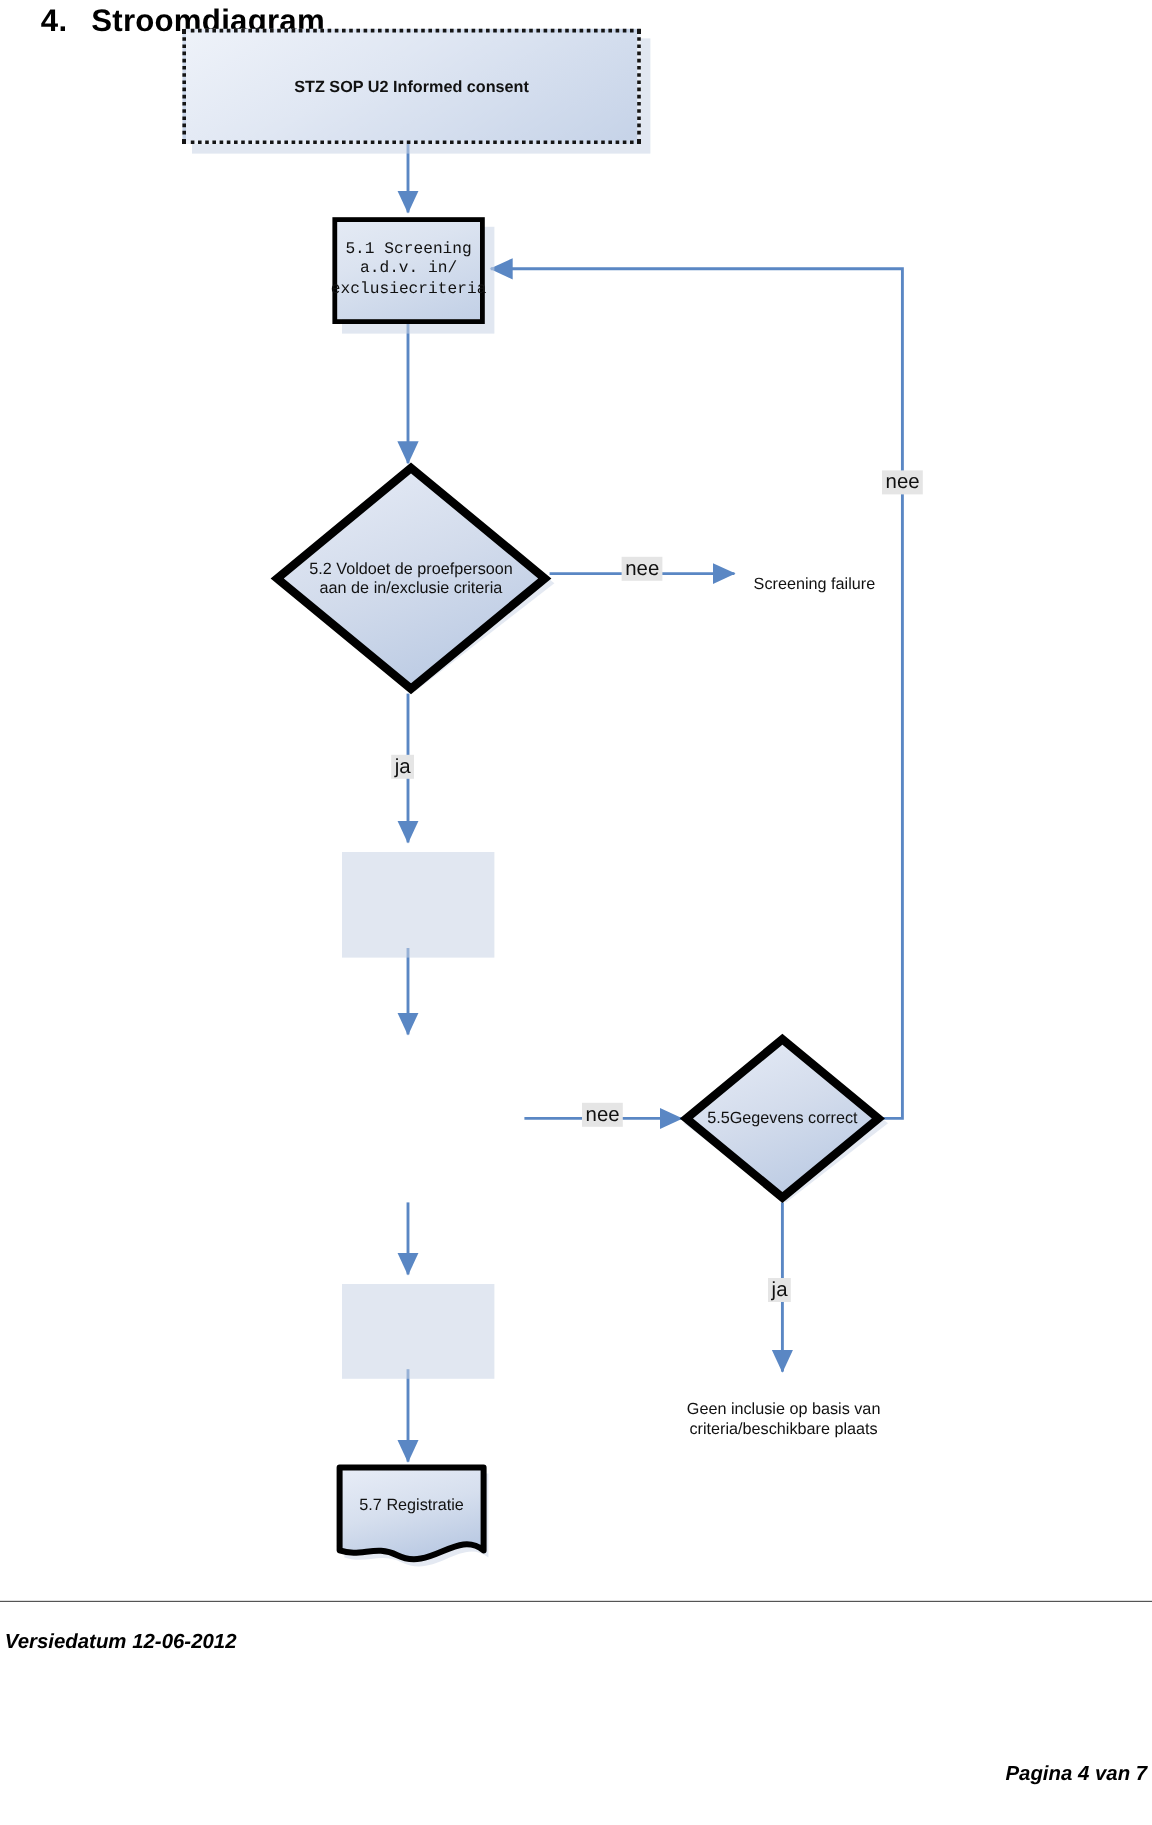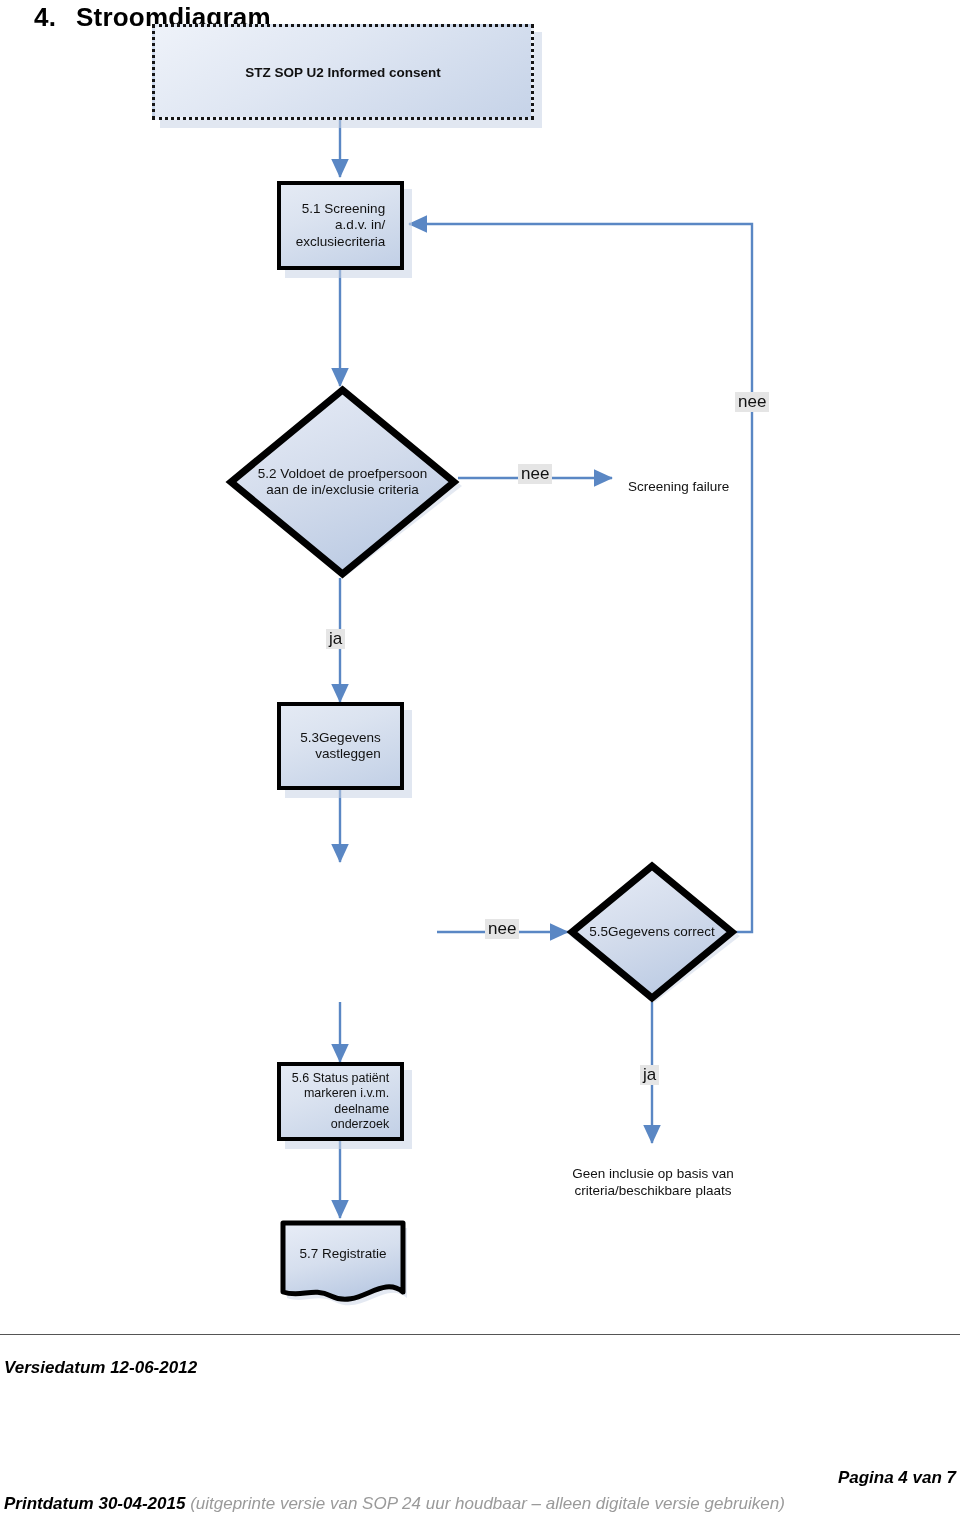--- a/index.html
+++ b/index.html
@@ -57,25 +57,26 @@
     filter: blur(0.4px);
   }
 
   
   .proc {
     border: 4px solid #000000;
     background: linear-gradient(160deg, #e4eaf4 0%, #dbe3f0 35%, #c2d0e6 100%);
     display: flex;
     align-items: center;
     justify-content: center;
-    text-align: right;
+    text-align: center;
     font-size: 13.5px;
     line-height: 1.22;
     color: #111111;
     padding: 2px 4px;
+    font-family: Liberation Mono, monospace;
   }
 
   
   .dotted-box {
     background: linear-gradient(150deg, #eef2f9 0%, #e0e7f3 40%, #c6d3e8 100%);
     border: 3px dotted #151515;
     display: flex;
     align-items: center;
     justify-content: center;
     text-align: center;
@@ -242,46 +243,36 @@
     </svg>
     <div class="diamond-label" style="white-space:pre-line;text-align:center;">5.2 Voldoet de proefpersoon
 aan de in/exclusie criteria</div>
   </div>
 
   <div class="free-text" style="left:628px; top:462px; width:190px; text-align:left;">
     <span>Screening failure</span>
   </div>
 
   <div class="shadow" style="left:285px; top:710px; width:127px; height:88px;"></div>
-  <div class="node proc" style="left:277px; top:702px; width:127px; height:88px;">
-    <span style="white-space:pre-line;">5.3Gegevens
-vastleggen</span>
-  </div>
 
 
   <div class="diamond-wrap" style="left:568px; top:862px; width:168px; height:140px;">
     <svg width="168" height="140" viewBox="0 0 168 140" xmlns="http://www.w3.org/2000/svg">
       <polygon points="87,8 172,74 87,140 2,74" fill="#c9d4e6" opacity="0.5"></polygon>
       <linearGradient id="g55" x1="0" y1="0" x2="0.5" y2="1">
         <stop offset="0%" stop-color="#e8edf7"></stop>
         <stop offset="55%" stop-color="#d3dcec"></stop>
         <stop offset="100%" stop-color="#bdccE4"></stop>
       </linearGradient>
       <polygon points="84,4 164,70 84,136 4,70" fill="url(#g55)" stroke="#000000" stroke-width="7"></polygon>
     </svg>
     <div class="diamond-label" style="padding:0 6px;">5.5Gegevens correct</div>
   </div>
 
   <div class="shadow" style="left:285px; top:1070px; width:127px; height:79px;"></div>
-  <div class="node proc" style="left:277px; top:1062px; width:127px; height:79px; font-size:12.5px;">
-    <span style="white-space:pre-line;">5.6 Status patiënt
-markeren i.v.m.
-deelname
-onderzoek</span>
-  </div>
 
   <div class="free-text" style="left:538px; top:1149px; width:230px;">
     <span style="white-space:pre-line;">Geen inclusie op basis van
 criteria/beschikbare plaats</span>
   </div>
 
   <div class="docshape" style="left:277px; top:1218px; width:132px; height:88px;">
     <svg width="132" height="88" viewBox="0 0 132 88" xmlns="http://www.w3.org/2000/svg">
       <path d="M10,10 L130,10 L130,80 C108,62 86,98 58,84 C40,75 28,86 10,80 Z" fill="#c9d4e6" opacity="0.5"></path>
       <linearGradient id="g57" x1="0" y1="0" x2="0.4" y2="1">
@@ -296,18 +287,14 @@
 
   <div class="edge-label" style="left:518px; top:464px;">nee</div>
   <div class="edge-label" style="left:326px; top:629px;">ja</div>
   <div class="edge-label" style="left:485px; top:919px;">nee</div>
   <div class="edge-label" style="left:735px; top:392px;">nee</div>
   <div class="edge-label" style="left:640px; top:1065px;">ja</div>
 
   <div id="footer-rule"></div>
   <div class="footer-text" id="versiedatum">Versiedatum 12-06-2012</div>
   <div class="footer-text" id="pagina">Pagina 4 van 7</div>
-  <div class="footer-text" id="printdatum">
-    <span>Printdatum 30-04-2015</span>
-    <span class="note">(uitgeprinte versie van SOP 24 uur houdbaar – alleen digitale versie gebruiken)</span>
-  </div>
 
 </div>
 
 </body></html>

